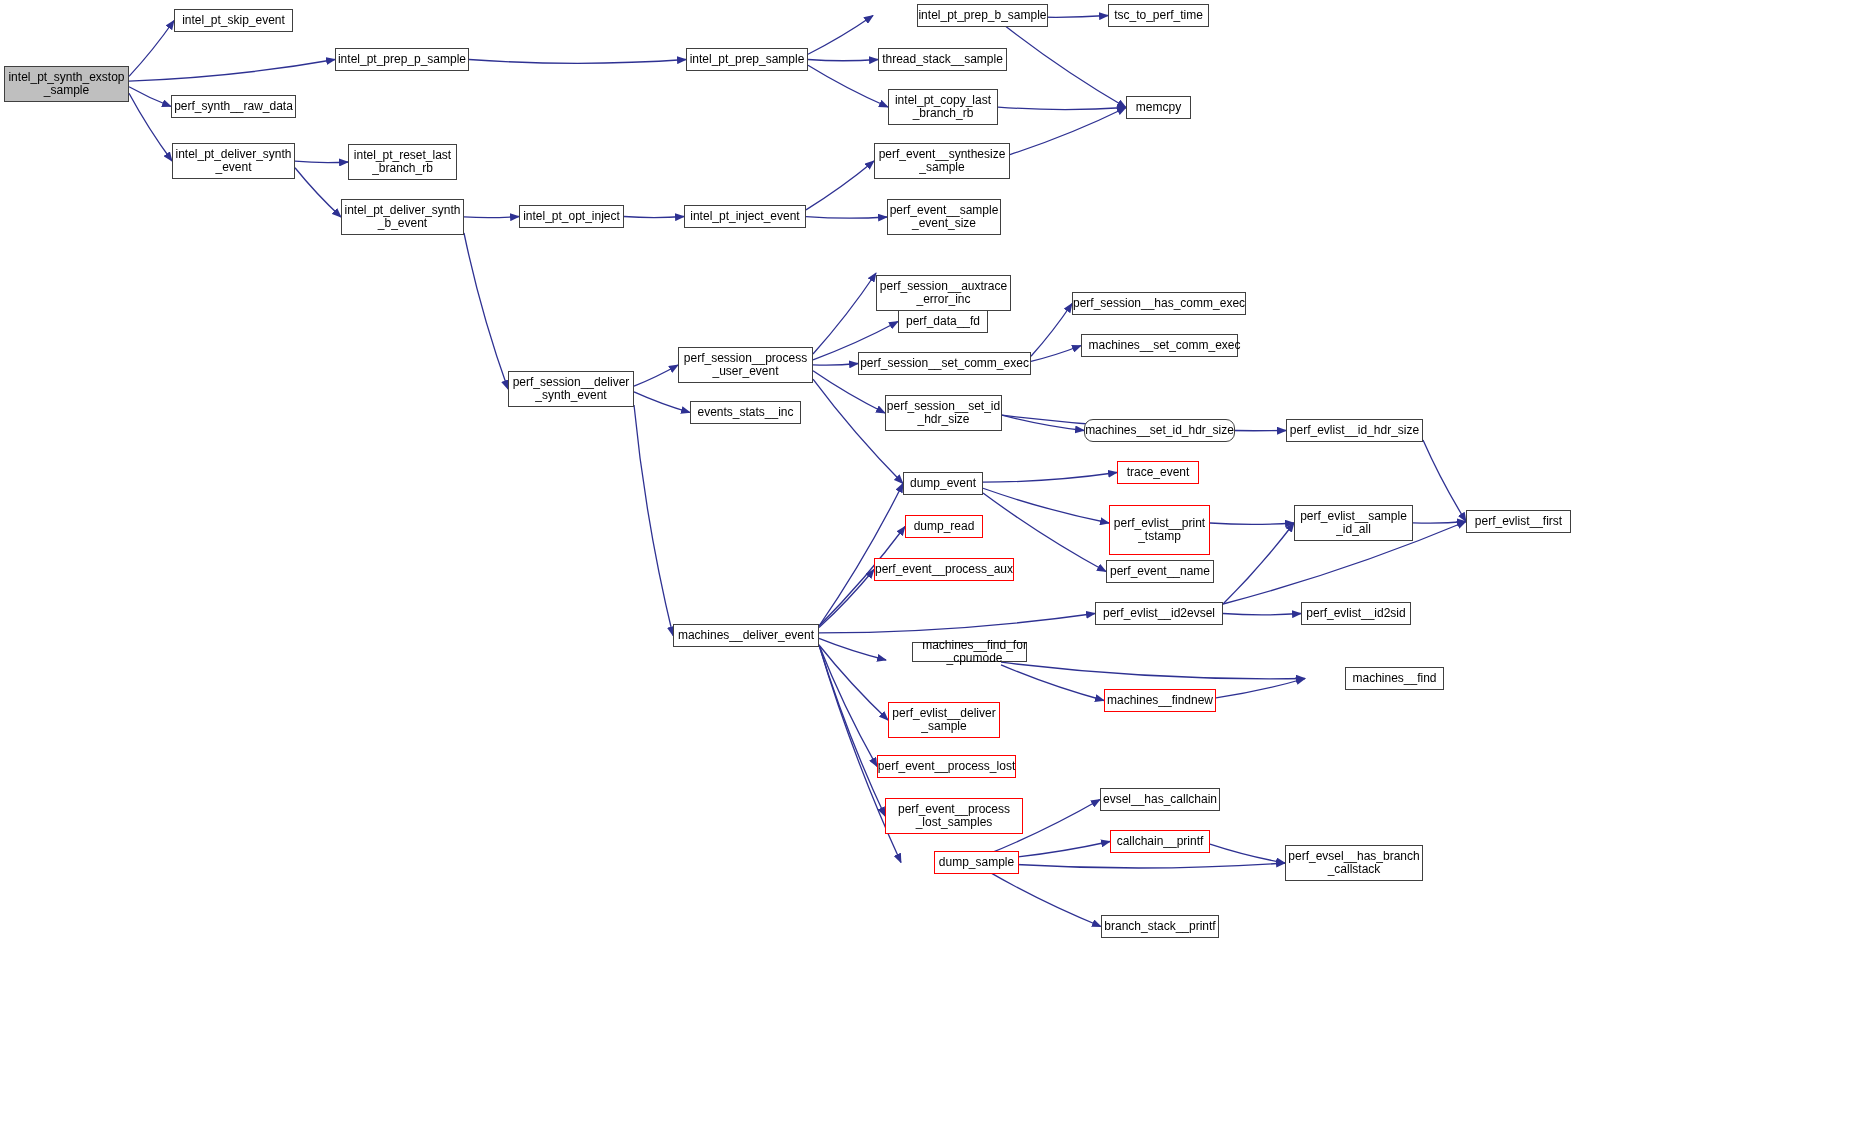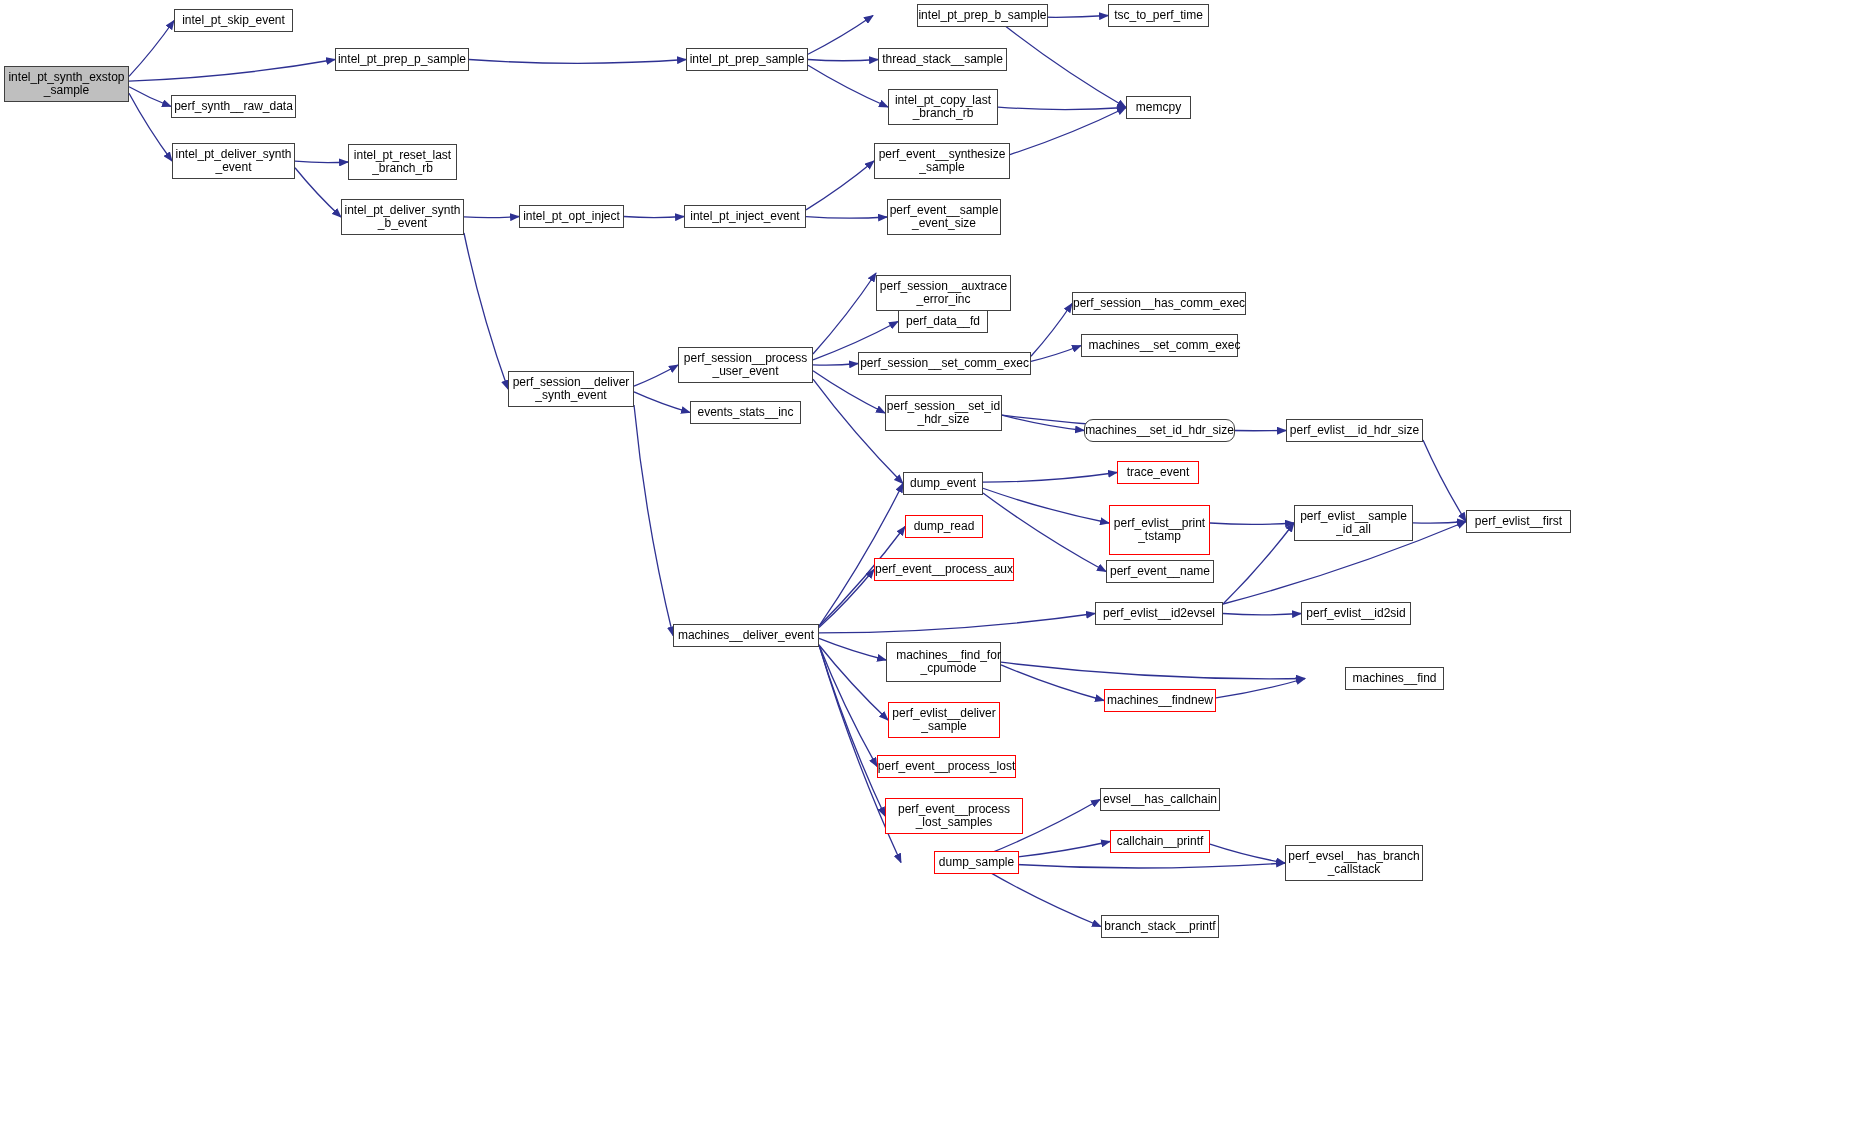--- a/index.html
+++ b/index.html
@@ -167,21 +167,21 @@
 _tstamp</span></div>
       <div class="node" style="left: 1294px; top: 505px; width: 119px; height: 36px;"><span>perf_evlist__sample
 _id_all</span></div>
       <div class="node" style="left: 1466px; top: 510px; width: 105px; height: 23px;"><span>perf_evlist__first</span></div>
       <div class="node" style="left: 1106px; top: 560px; width: 108px; height: 23px;"><span>perf_event__name</span></div>
       <div class="node red" style="left: 905px; top: 515px; width: 78px; height: 23px;"><span>dump_read</span></div>
       <div class="node red" style="left: 874px; top: 558px; width: 140px; height: 23px;"><span>perf_event__process_aux</span></div>
       <div class="node" style="left: 673px; top: 624px; width: 146px; height: 23px;"><span>machines__deliver_event</span></div>
       <div class="node" style="left: 1095px; top: 602px; width: 128px; height: 23px;"><span>perf_evlist__id2evsel</span></div>
       <div class="node" style="left: 1301px; top: 602px; width: 110px; height: 23px;"><span>perf_evlist__id2sid</span></div>
-      <div class="node" style="left: 886px; top: 642px; width: 115px; height: 40px; padding-left: 10px;"><span>machines__find_for
+      <div class="node" style="left: 912px; top: 642px; width: 115px; height: 20px; padding-left: 10px;"><span>machines__find_for
 _cpumode</span></div>
       <div class="node" style="left: 1305px; top: 667px; width: 99px; height: 23px; margin-left: 40px;"><span>machines__find</span></div>
       <div class="node red" style="left: 1104px; top: 689px; width: 112px; height: 23px;"><span>machines__findnew</span></div>
       <div class="node red" style="left: 888px; top: 702px; width: 112px; height: 36px;"><span>perf_evlist__deliver
 _sample</span></div>
       <div class="node red" style="left: 877px; top: 755px; width: 139px; height: 23px;"><span>perf_event__process_lost</span></div>
       <div class="node red" style="left: 885px; top: 798px; width: 138px; height: 36px;"><span>perf_event__process
 _lost_samples</span></div>
       <div class="node red" style="left: 925px; top: 851px; width: 85px; height: 23px; margin-left: 9px;"><span>dump_sample</span></div>
       <div class="node" style="left: 1100px; top: 788px; width: 120px; height: 23px;"><span>evsel__has_callchain</span></div>

